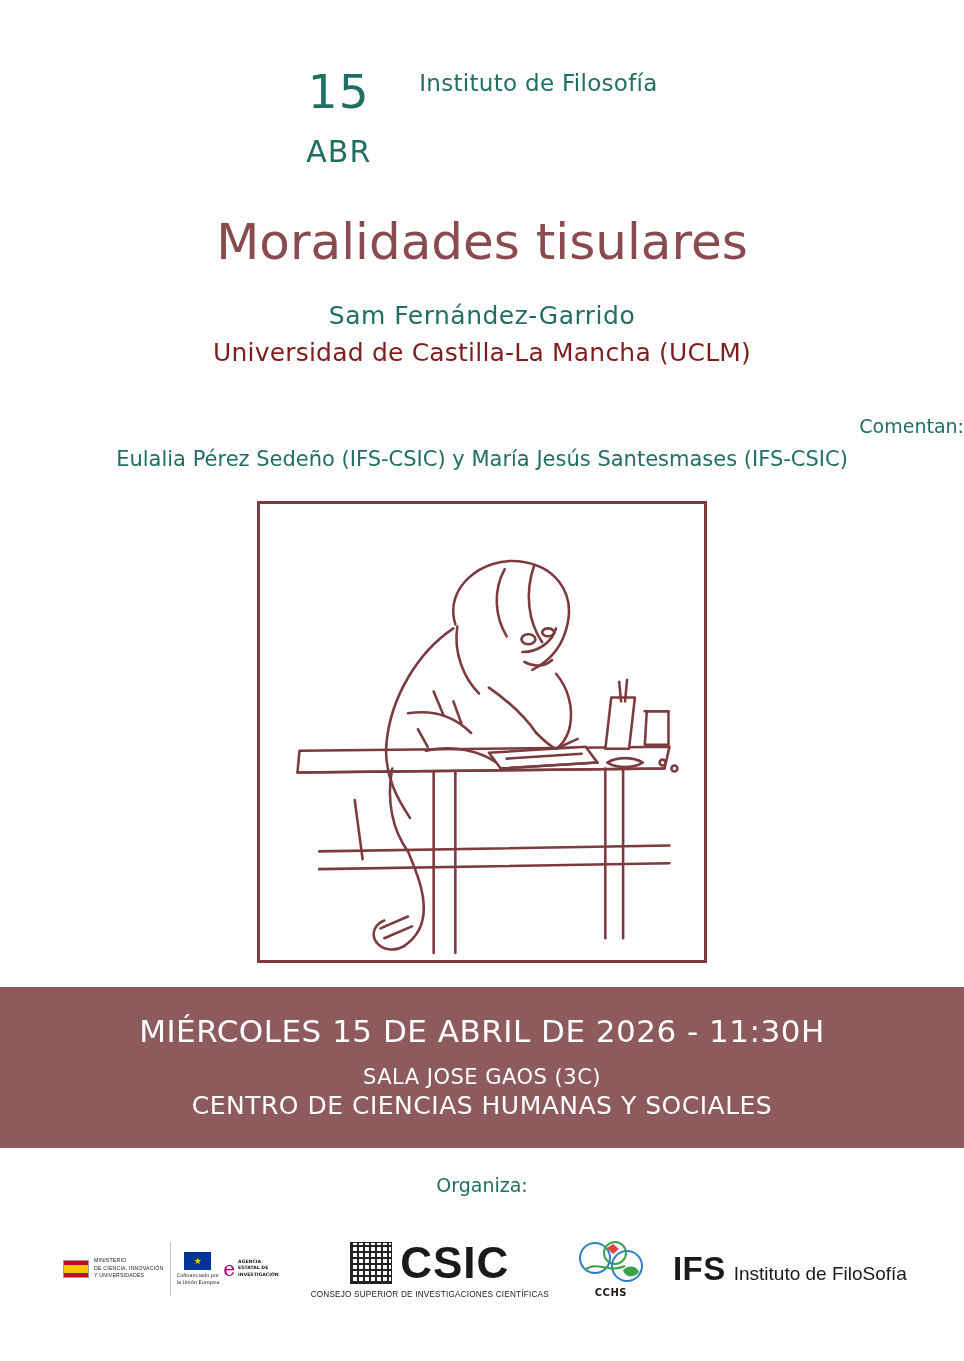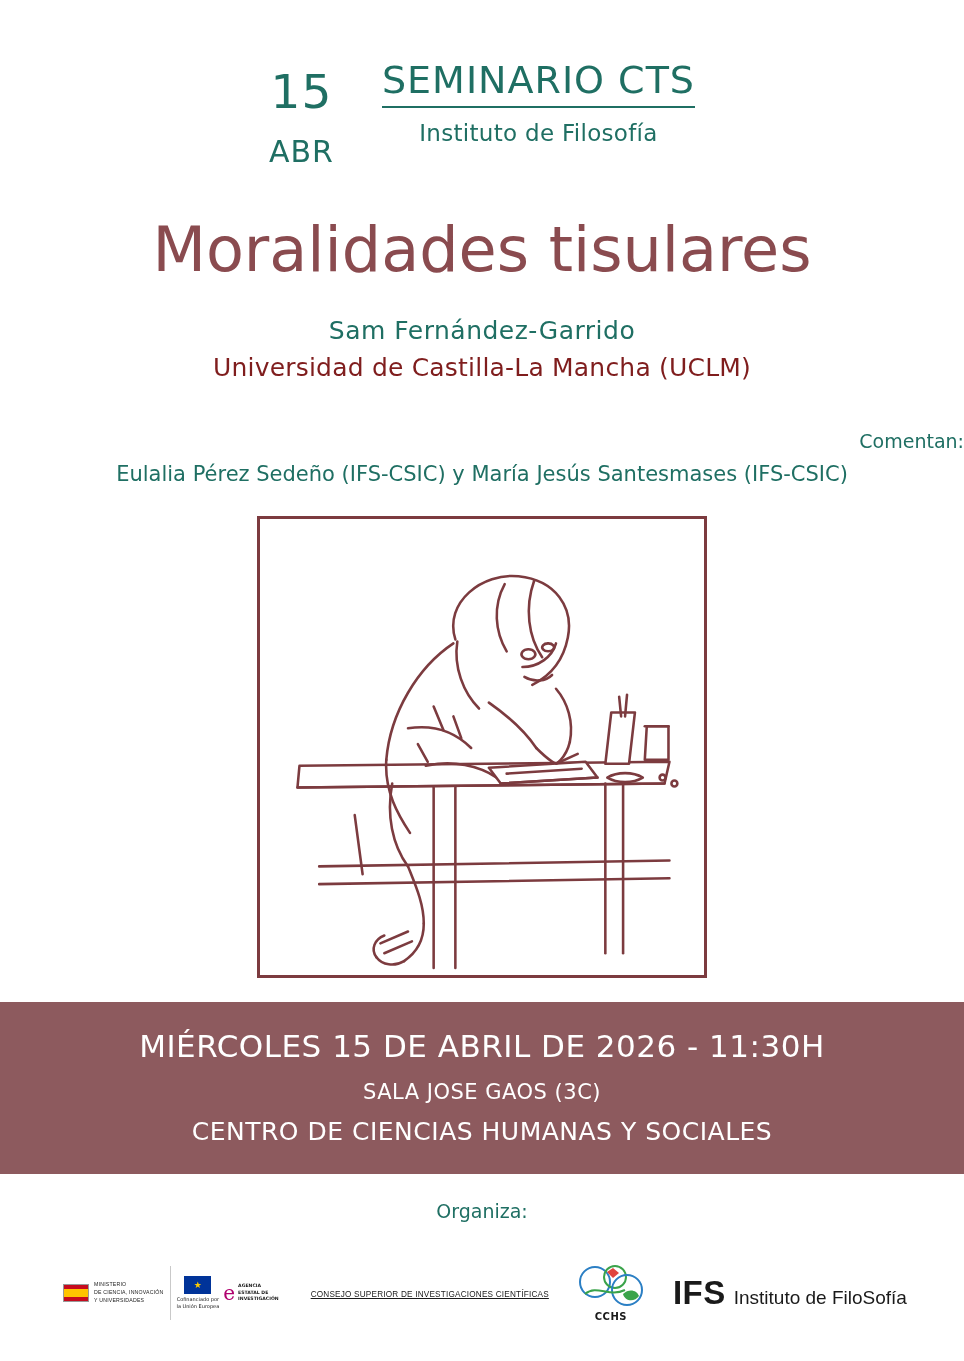--- a/index.html
+++ b/index.html
@@ -56,21 +56,21 @@
   .seminar-sub {
     font-size: 23px;
     color: #1f6f63;
     margin-top: 12px;
     letter-spacing: 0.3px;
   }
 
   
   .main-title {
     text-align: center;
-    font-size: 62px;
+    font-size: 50px;
     color: #8a4b4f;
     margin-top: 46px;
     letter-spacing: 0px;
     font-weight: 400;
   }
   .speaker {
     text-align: center;
     font-size: 25px;
     color: #1f6f63;
     margin-top: 30px;
@@ -122,21 +122,21 @@
     font-size: 31px;
     letter-spacing: 0.5px;
   }
   .event-room {
     font-size: 21px;
     margin-top: 16px;
     letter-spacing: 0.5px;
   }
   .event-center {
     font-size: 25px;
-    margin-top: 13px;
+    margin-top: 2px;
     letter-spacing: 0.5px;
   }
 
   
   .organiza-label {
     text-align: center;
     font-size: 19px;
     color: #1f6f63;
     margin-top: 26px;
   }
@@ -215,42 +215,41 @@
   .csic-row { display: flex; align-items: center; gap: 8px; }
   .csic-mark {
     width: 42px; height: 42px;
     border: 1.6px solid #222;
     position: relative;
     background:
       repeating-linear-gradient(90deg,#222 0 1.6px, transparent 1.6px 6px),
       repeating-linear-gradient(0deg,#222 0 1.6px, transparent 1.6px 6px);
   }
   .csic-word { font-size: 44px; font-weight: bold; letter-spacing: 1px; color: #1a1a1a; font-family: "Liberation Sans", sans-serif; }
-  .csic-sub { font-size: 8.2px; color: #1a1a1a; margin-top: 2px; letter-spacing: 0.2px; font-family: "Liberation Sans", sans-serif; text-decoration: underline; }
+  .csic-sub { font-size: 8.2px; color: #1a1a1a; margin-top: 2px; letter-spacing: 0.2px; font-family: "Liberation Sans", sans-serif; }
 
   .logo-cchs { display: flex; flex-direction: column; align-items: center; }
   .cchs-mark { position: relative; width: 72px; height: 46px; }
   .cchs-sub { font-size: 10px; font-weight: bold; color: #1a1a1a; margin-top: 1px; letter-spacing: 0.5px; }
 
   .logo-ifs { display: flex; align-items: baseline; gap: 8px; }
   .ifs-word { font-size: 33px; font-weight: bold; color: #1a1a1a; font-family: "Liberation Sans", sans-serif; letter-spacing: 0.5px;}
   .ifs-sub { font-size: 19px; color: #1a1a1a; font-family: "Liberation Sans", sans-serif; }
 </style>
 </head>
 <body>
 
 <div class="poster">
 
   <div class="header">
     <div class="date-block">
       <div class="date-day">15</div>
       <div class="date-month">ABR</div>
     </div>
     <div class="seminar-block">
-      <div class="seminar-title">SEMINARIO CTS</div>
       <div class="seminar-sub">Instituto de Filosofía</div>
     </div>
   </div>
 
   <div class="main-title">Moralidades tisulares</div>
   <div class="speaker">Sam Fernández-Garrido</div>
   <div class="affiliation">Universidad de Castilla-La Mancha (UCLM)</div>
   <div class="discuss-label">Comentan:</div>
   <div class="discussants">Eulalia Pérez Sedeño (IFS-CSIC) y María Jesús Santesmases (IFS-CSIC)</div>
 
@@ -361,20 +360,24 @@
           <div class="aei-text">
             <div>AGENCIA</div>
             <div>ESTATAL DE</div>
             <div>INVESTIGACIÓN</div>
           </div>
         </div>
       </div>
     </div>
 
     <div class="logo-csic">
+      <div class="csic-row">
+        <div class="csic-mark"></div>
+        <div class="csic-word">CSIC</div>
+      </div>
       <div class="csic-sub">CONSEJO SUPERIOR DE INVESTIGACIONES CIENTÍFICAS</div>
     </div>
 
     <div class="logo-cchs">
       <div class="cchs-mark">
         <svg viewBox="0 0 72 46" width="72" height="46">
           <g fill="none" stroke="#2b7fc4" stroke-width="2">
             <circle cx="20" cy="18" r="15"></circle>
             <circle cx="40" cy="13" r="11" stroke="#3aa34a"></circle>
             <circle cx="52" cy="26" r="15" stroke="#2b7fc4"></circle>

